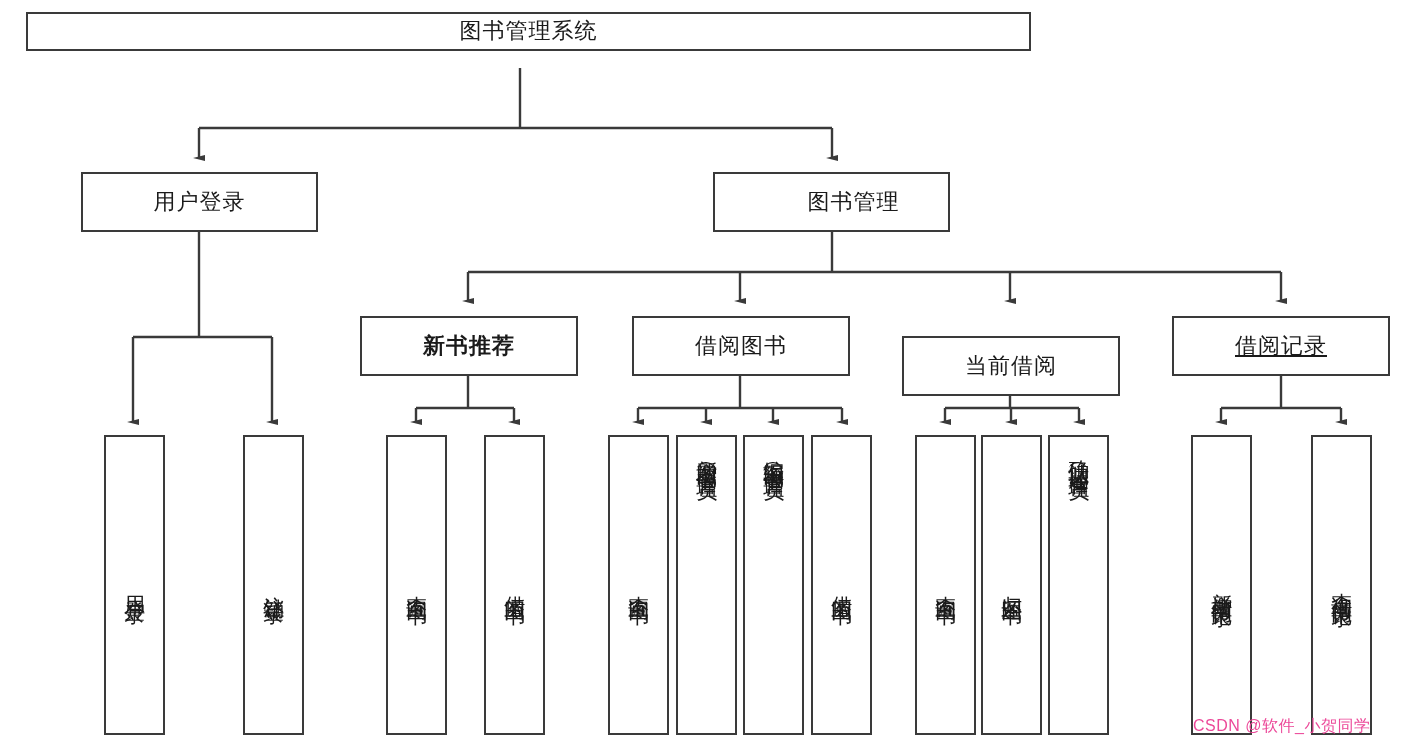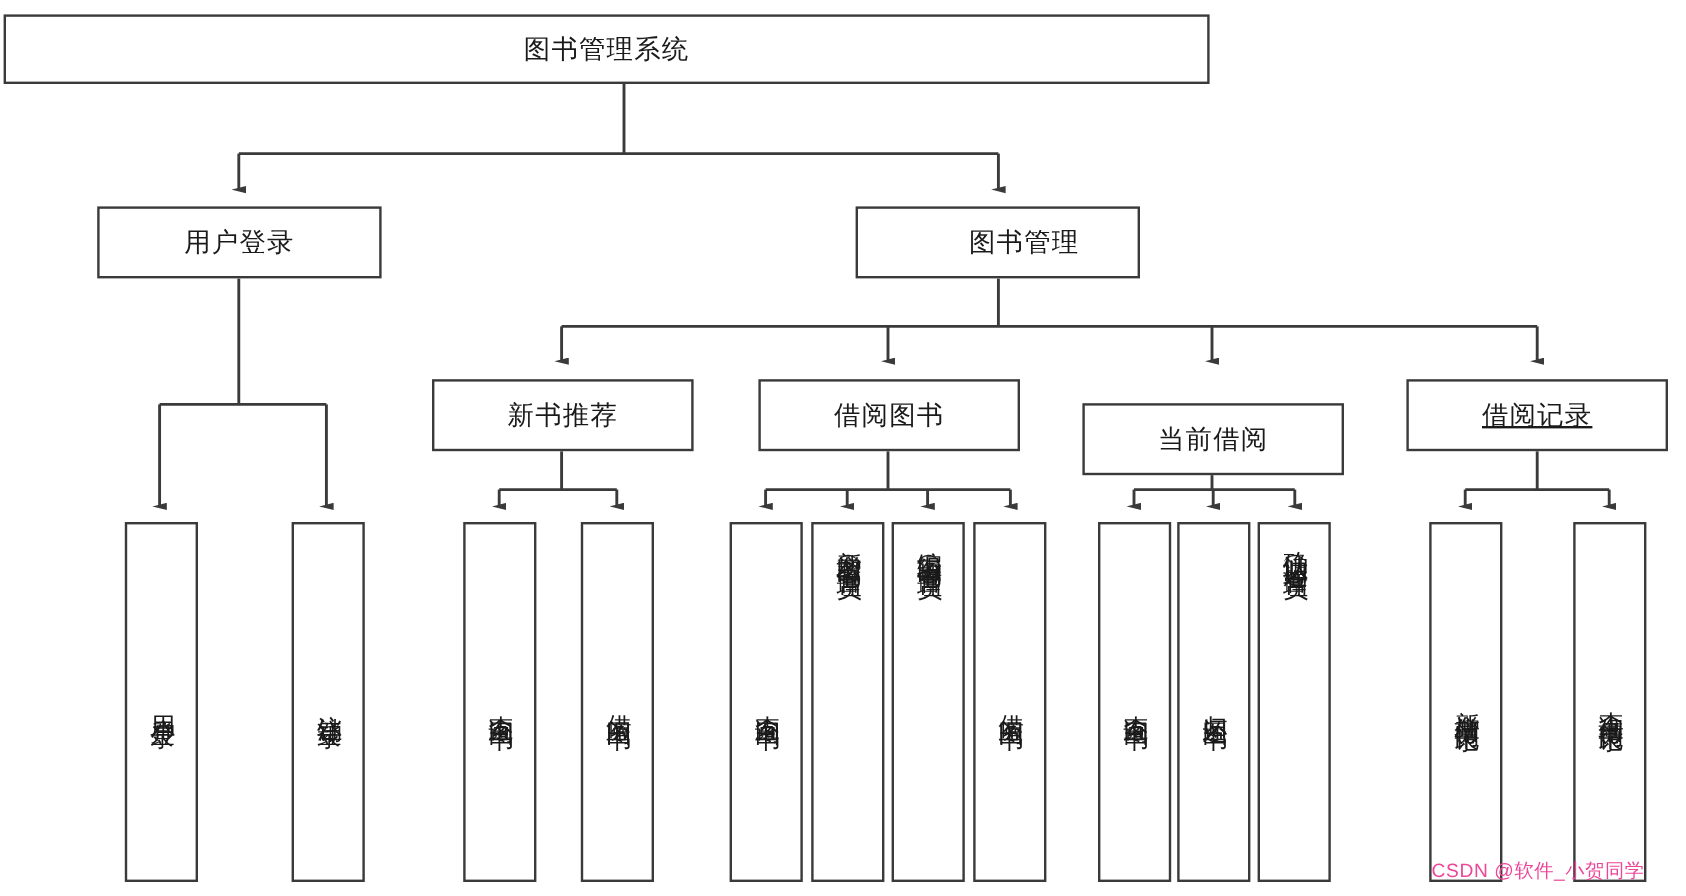--- a/index.html
+++ b/index.html
@@ -131,33 +131,33 @@
     </g>
 
     <g stroke="#3a3a3a" stroke-width="2.4" fill="none">
       <path d="M1281,376 L1281,408"></path>
       <path d="M1221,408 L1341,408"></path>
       <path d="M1221,408 L1221,422" marker-end="url(#arrowhead)"></path>
       <path d="M1341,408 L1341,422" marker-end="url(#arrowhead)"></path>
     </g>
   </svg>
 
-  <div class="node node-h" style="left:3px; top:12px; width:1005px; height:58px;">
+  <div class="node node-h" style="left:26px; top:12px; width:1005px; height:39px;">
     <span class="node-label">图书管理系统</span>
   </div>
 
   <div class="node node-h" style="left:81px; top:172px; width:237px; height:60px;">
     <span class="node-label">用户登录</span>
   </div>
 
   <div class="node node-h" style="left:713px; top:172px; width:237px; height:60px;padding-left:44px;">
     <span class="node-label">图书管理</span>
   </div>
 
-  <div class="node node-h" style="left:360px; top:316px; width:218px; height:60px;">
+  <div class="node node-h" style="left:360px; top:316px; width:218px; height:60px;font-weight:bold;">
     <span class="node-label">新书推荐</span>
   </div>
 
   <div class="node node-h" style="left:632px; top:316px; width:218px; height:60px;">
     <span class="node-label">借阅图书</span>
   </div>
 
   <div class="node node-h" style="left:902px; top:336px; width:218px; height:60px;">
     <span class="node-label">当前借阅</span>
   </div>

